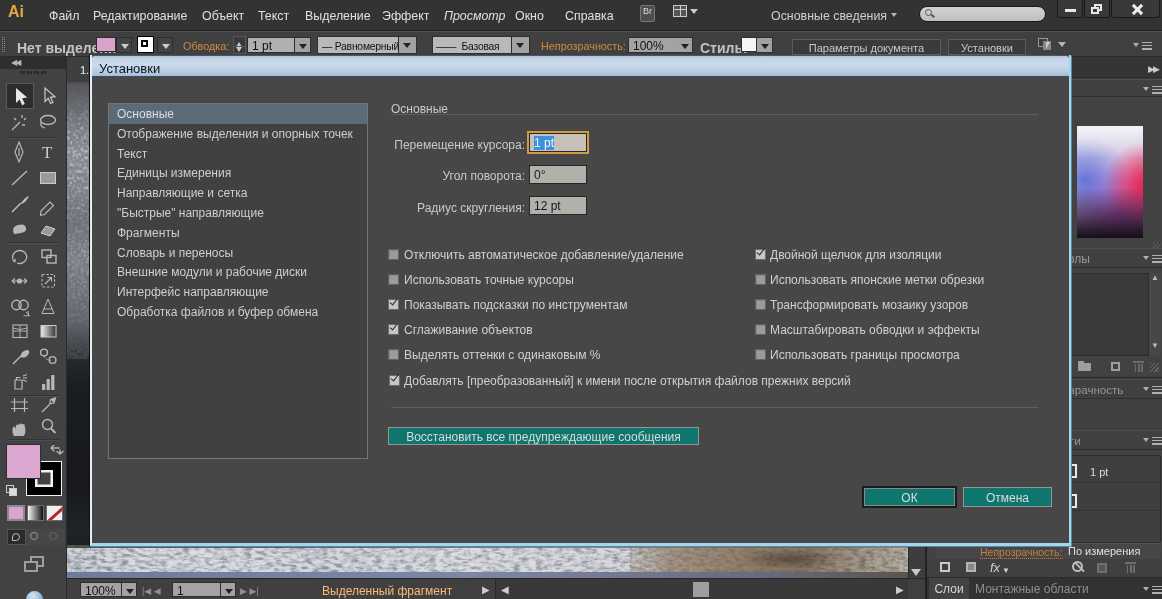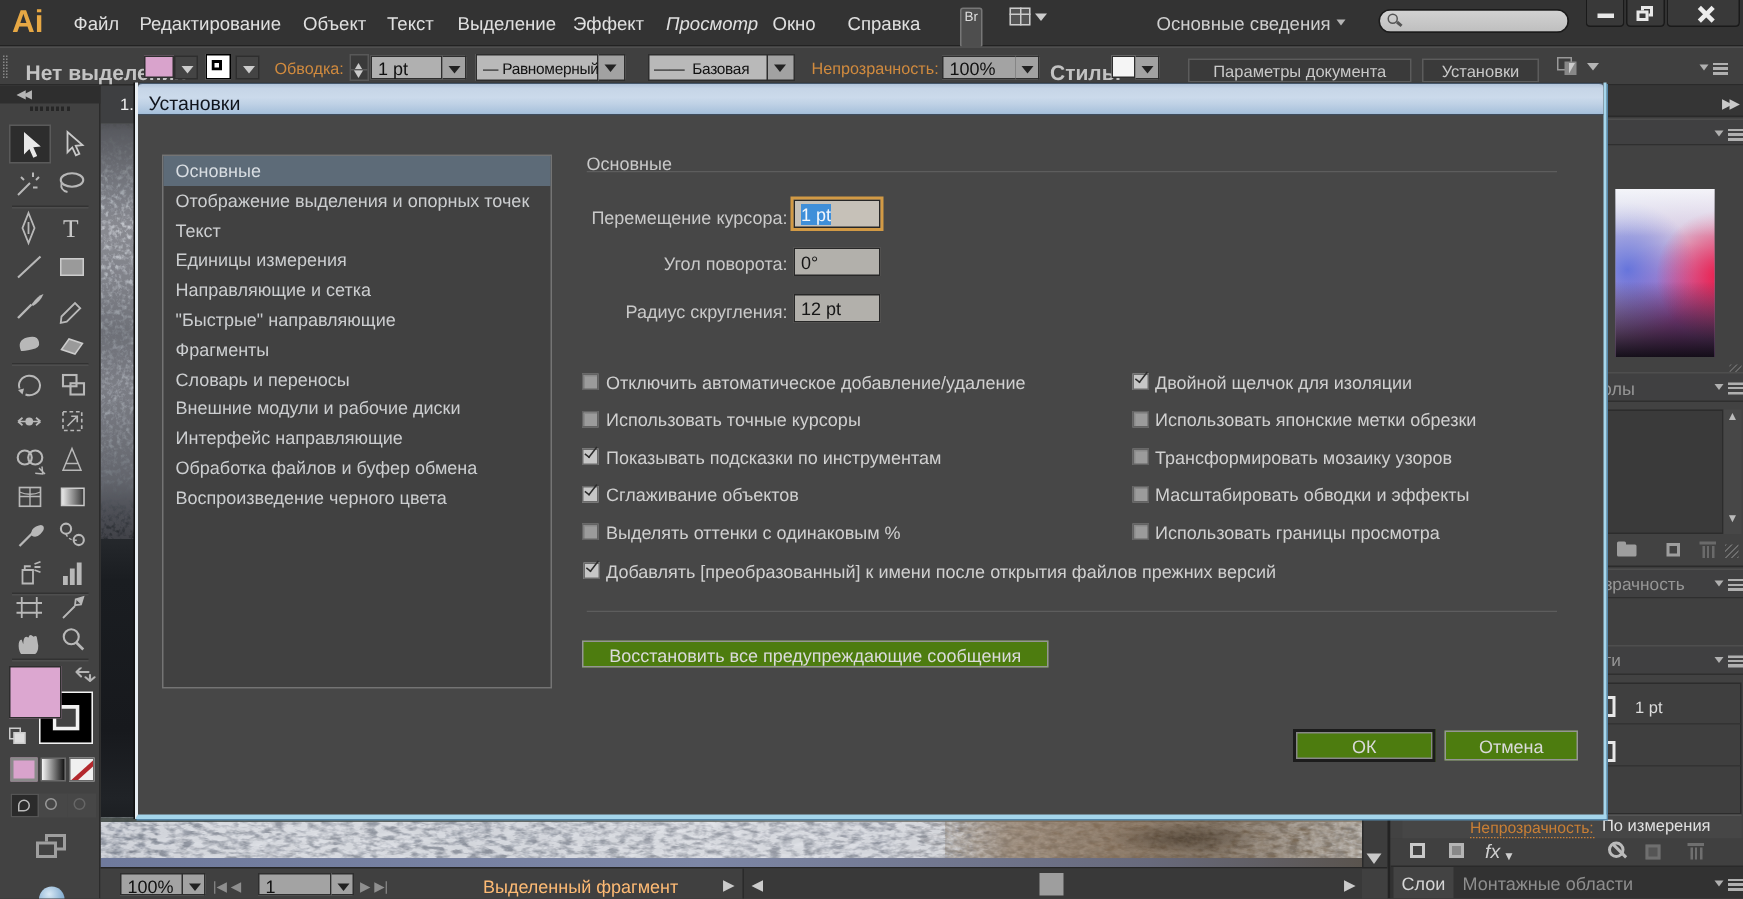--- a/index.html
+++ b/index.html
@@ -1,21 +1,21 @@
 <!DOCTYPE html>
 <html><head><meta charset="utf-8">
 <style>
 *{margin:0;padding:0;box-sizing:border-box;}
 html,body{width:1162px;height:599px;overflow:hidden;background:#3c3c3c;font-family:"Liberation Sans",sans-serif;}
 .abs{position:absolute;}
 #stage{position:relative;width:1162px;height:599px;}
 
 #menubar{left:0;top:0;width:1162px;height:31px;background:#333333;border-bottom:1px solid #222;}
 .mitem{position:absolute;top:9px;font-size:12.4px;color:#e0e0e0;}
-#ailogo{position:absolute;left:8px;top:3px;font-size:21px;font-weight:bold;color:#e7a844;letter-spacing:0px;}
+#ailogo{position:absolute;left:8px;top:3px;font-size:16px;font-weight:bold;color:#e7a844;letter-spacing:0px;}
 .winbtn{position:absolute;top:0;height:18px;background:#393939;border:1px solid #1a1a1a;border-top:none;color:#e8e8e8;text-align:center;border-radius:0 0 3px 3px;}
 
 #ctrlbar{left:0;top:31px;width:1162px;height:26px;background:#404040;border-top:1px solid #4f4f4f;border-bottom:1px solid #2a2a2a;}
 .clabel{position:absolute;top:8px;font-size:14px;color:#c3c3c3;font-weight:bold;}
 .olabel{position:absolute;top:8px;font-size:10.8px;color:#d08a3e;}
 .gfield{position:absolute;top:5px;height:16px;background:#a3a3a3;border:1px solid #2e2e2e;font-size:12px;color:#111;padding:1px 0 0 4px;}
 .dbtn{position:absolute;top:4px;height:18px;background:#3a3a3a;border:1px solid #5c5c5c;color:#c9c9c9;font-size:12px;text-align:center;}
 .darr{position:absolute;top:5px;width:16px;height:16px;background:#444;border:1px solid #2e2e2e;}
 .darr:after{content:"";position:absolute;left:4px;top:6px;border:4px solid transparent;border-top:5px solid #ccc;}
 .darrL{position:absolute;top:4px;width:18px;height:18px;background:#a2a2a2;border:1px solid #2e2e2e;border-left:none;}
@@ -30,21 +30,21 @@
 .li{height:19.8px;font-size:12px;color:#ccced0;padding:3px 0 0 8px;}
 .lisel{background:#5d6b78;color:#d8dde2;}
 .dzlabel{position:absolute;font-size:12px;color:#c9c9c9;}
 .hr{position:absolute;height:1px;background:#353535;border-bottom:1px solid #5d5d5d;}
 .frow{position:absolute;font-size:12px;color:#c9c9c9;text-align:right;}
 .ffield{position:absolute;width:58px;height:19px;background:#b2b0ab;border:1px solid #272727;font-size:12px;color:#161616;padding:2px 0 0 4px;}
 .cb{position:absolute;width:11px;height:11px;background:#9b9b9b;border:1px solid #636363;box-shadow:inset 1px 1px 0 #8a8a8a;}
 .cbc{position:absolute;width:11px;height:11px;background:#c6c6c6;border:1px solid #6a6a6a;}
 .chk{position:absolute;width:3.5px;height:9px;border-right:1.7px solid #2b2b2b;border-bottom:1.7px solid #2b2b2b;transform:rotate(38deg);left:3px;top:-4px;}
 .cblab{position:absolute;font-size:12px;color:#d0d0d0;}
-.btn{position:absolute;background:#4d7c0f;border:1px solid #959595;color:#dadada;font-size:12px;text-align:center;}
+.btn{position:absolute;background:#0f766e;border:1px solid #959595;color:#dadada;font-size:12px;text-align:center;}
 
 #rdock{left:925px;top:57px;width:237px;height:542px;background:#3d3d3d;border-left:2px solid #232323;}
 .phead{position:absolute;background:#404041;border-top:1px solid #4e4e4e;border-bottom:1px solid #2f2f2f;color:#969696;font-size:12px;}
 .pmenu{position:absolute;width:20px;height:9px;}
 .pmenu:before{content:"";position:absolute;left:0;top:2px;border:3.5px solid transparent;border-top:4.5px solid #b0b0b0;}
 .pmenu:after{content:"";position:absolute;left:9px;top:1px;width:10px;height:7.5px;background:linear-gradient(#b0b0b0 0 1.5px,rgba(0,0,0,0) 1.5px 3px,#b0b0b0 3px 4.5px,rgba(0,0,0,0) 4.5px 6px,#b0b0b0 6px 7.5px);}
 
 #statusbar{left:67px;top:578px;width:858px;height:21px;background:#404040;border-top:1px solid #262626;}
 </style></head>
 <body>
@@ -176,21 +176,21 @@
   <span class="mitem" style="left:49px;">Файл</span>
   <span class="mitem" style="left:93px;">Редактирование</span>
   <span class="mitem" style="left:202px;">Объект</span>
   <span class="mitem" style="left:258px;">Текст</span>
   <span class="mitem" style="left:305px;">Выделение</span>
   <span class="mitem" style="left:382px;">Эффект</span>
   <span class="mitem" style="left:444px;font-style:italic;">Просмотр</span>
   <span class="mitem" style="left:515px;">Окно</span>
   <span class="mitem" style="left:565px;">Справка</span>
 
-  <div class="abs" style="left:640px;top:5px;width:15px;height:27px;background:#4e4e4e;border:1px solid #777;border-radius:2px;color:#ddd;font-size:9px;text-align:center;line-height:11px;">Br</div>
+  <div class="abs" style="left:640px;top:5px;width:15px;height:17px;background:#4e4e4e;border:1px solid #777;border-radius:2px;color:#ddd;font-size:9px;text-align:center;line-height:11px;">Br</div>
 
   <div class="abs" style="left:673px;top:5px;width:14px;height:12px;background:#555;border:1px solid #ccc;"></div>
   <div class="abs" style="left:677px;top:5px;width:4px;height:12px;border-right:1px solid #ccc;"></div>
   <div class="abs" style="left:673px;top:9px;width:14px;height:1px;background:#ccc;"></div>
   <div class="abs" style="left:690px;top:9px;width:0;height:0;border:4px solid transparent;border-top:5px solid #ccc;"></div>
   <span class="mitem" style="left:771px;color:#cfcfcf;">Основные сведения</span>
   <div class="abs" style="left:891px;top:13px;width:0;height:0;border:3.5px solid transparent;border-top:4.5px solid #b5b5b5;"></div>
 
   <div class="abs" style="left:919px;top:6px;width:127px;height:16px;background:linear-gradient(#d2d2d2,#bfbfbf);border:1px solid #1b1b1b;border-radius:8px;"></div>
   <div class="abs" style="left:925px;top:9px;width:7px;height:7px;border:1.5px solid #555;border-radius:50%;"></div>
@@ -370,21 +370,20 @@
     <div class="li">Отображение выделения и опорных точек</div>
     <div class="li">Текст</div>
     <div class="li">Единицы измерения</div>
     <div class="li">Направляющие и сетка</div>
     <div class="li">"Быстрые" направляющие</div>
     <div class="li">Фрагменты</div>
     <div class="li">Словарь и переносы</div>
     <div class="li">Внешние модули и рабочие диски</div>
     <div class="li">Интерфейс направляющие</div>
     <div class="li">Обработка файлов и буфер обмена</div>
-    <div class="li">Воспроизведение черного цвета</div>
   </div>
   <div class="dzlabel" style="left:299px;top:47px;">Основные</div>
   <div class="hr" style="left:299px;top:59px;width:647px;"></div>
 
   <div class="frow" style="left:299px;top:83px;width:134px;">Перемещение курсора:</div>
   <div class="ffield" style="left:437px;top:78px;outline:2px solid #d29a45;background:#c6c1b8;"><span style="background:#3f8fd9;color:#f2f7fd;">1 pt</span></div>
   <div class="frow" style="left:299px;top:114px;width:134px;">Угол поворота:</div>
   <div class="ffield" style="left:437px;top:110px;">0°</div>
   <div class="frow" style="left:299px;top:146px;width:134px;">Радиус скругления:</div>
   <div class="ffield" style="left:437px;top:141px;">12 pt</div>

